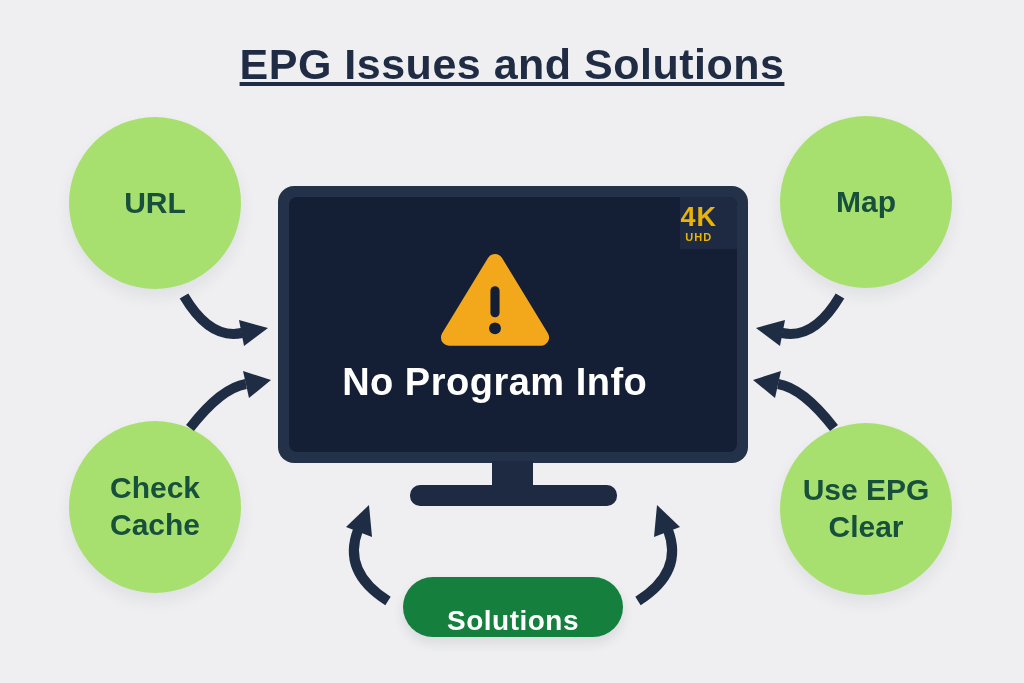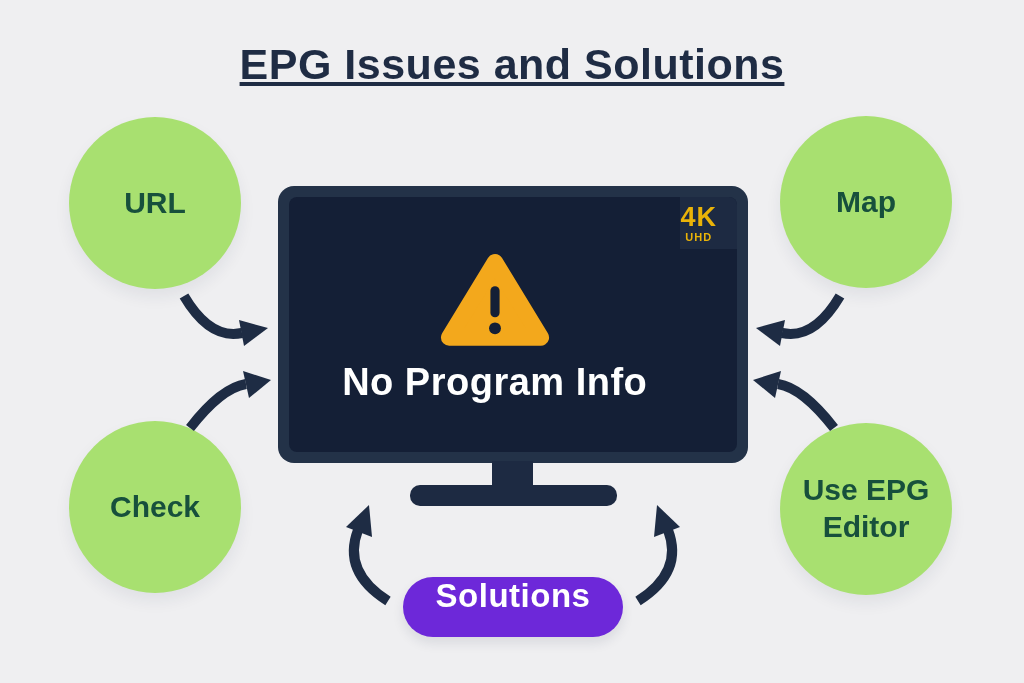--- a/index.html
+++ b/index.html
@@ -53,22 +53,22 @@
   .tv-neck{
     position:absolute;left:492px;top:461px;width:41px;height:28px;background:#1d2a42;
   }
   .tv-base{
     position:absolute;left:410px;top:485px;width:207px;height:21px;
     background:#1d2a42;border-radius:10px;
   }
   
   .pill{
     position:absolute;left:403px;top:577px;width:220px;height:60px;
-    background:#6d28d9;border-radius:30px;display:flex;align-items:flex-start;
-    justify-content:center;color:#ffffff;font-size:33px;font-weight:800;
+    background:#15803d;border-radius:30px;display:flex;align-items:flex-end;
+    justify-content:center;color:#ffffff;font-size:28px;font-weight:800;
     letter-spacing:0.5px;box-shadow:0 6px 12px rgba(30,44,68,0.10);
   }
   
   .arrows{position:absolute;left:0;top:0;width:1024px;height:683px;pointer-events:none;}
   .arrows path{stroke:#1e2c44;stroke-width:10;fill:none;stroke-linecap:butt;}
   .arrows polygon{fill:#1e2c44;}
 </style>
 </head>
 <body>
 
@@ -79,25 +79,26 @@
   <div class="circle c-check-url">
     <span>URL</span>
   </div>
 
   <div class="circle c-map-channels">
     <span>Map</span>
   </div>
 
   <div class="circle c-clear-cache">
     <span>Check</span>
+    <span>Cache</span>
   </div>
 
   <div class="circle c-epg-editor">
     <span>Use EPG</span>
-    <span>Editor</span>
+    <span>Clear</span>
   </div>
 
   <div class="tv-bezel">
     <div class="tv-screen">
       <div class="screen-main">
         <svg class="warning-icon" viewBox="0 0 120 104">
           <path d="M60 12 L110 94 L10 94 Z" fill="#f3a81c" stroke="#f3a81c" stroke-width="18" stroke-linejoin="round"></path>
           <rect x="55" y="38" width="10" height="34" rx="5" fill="#141f36"></rect>
           <circle cx="60" cy="84" r="6.5" fill="#141f36"></circle>
         </svg>

